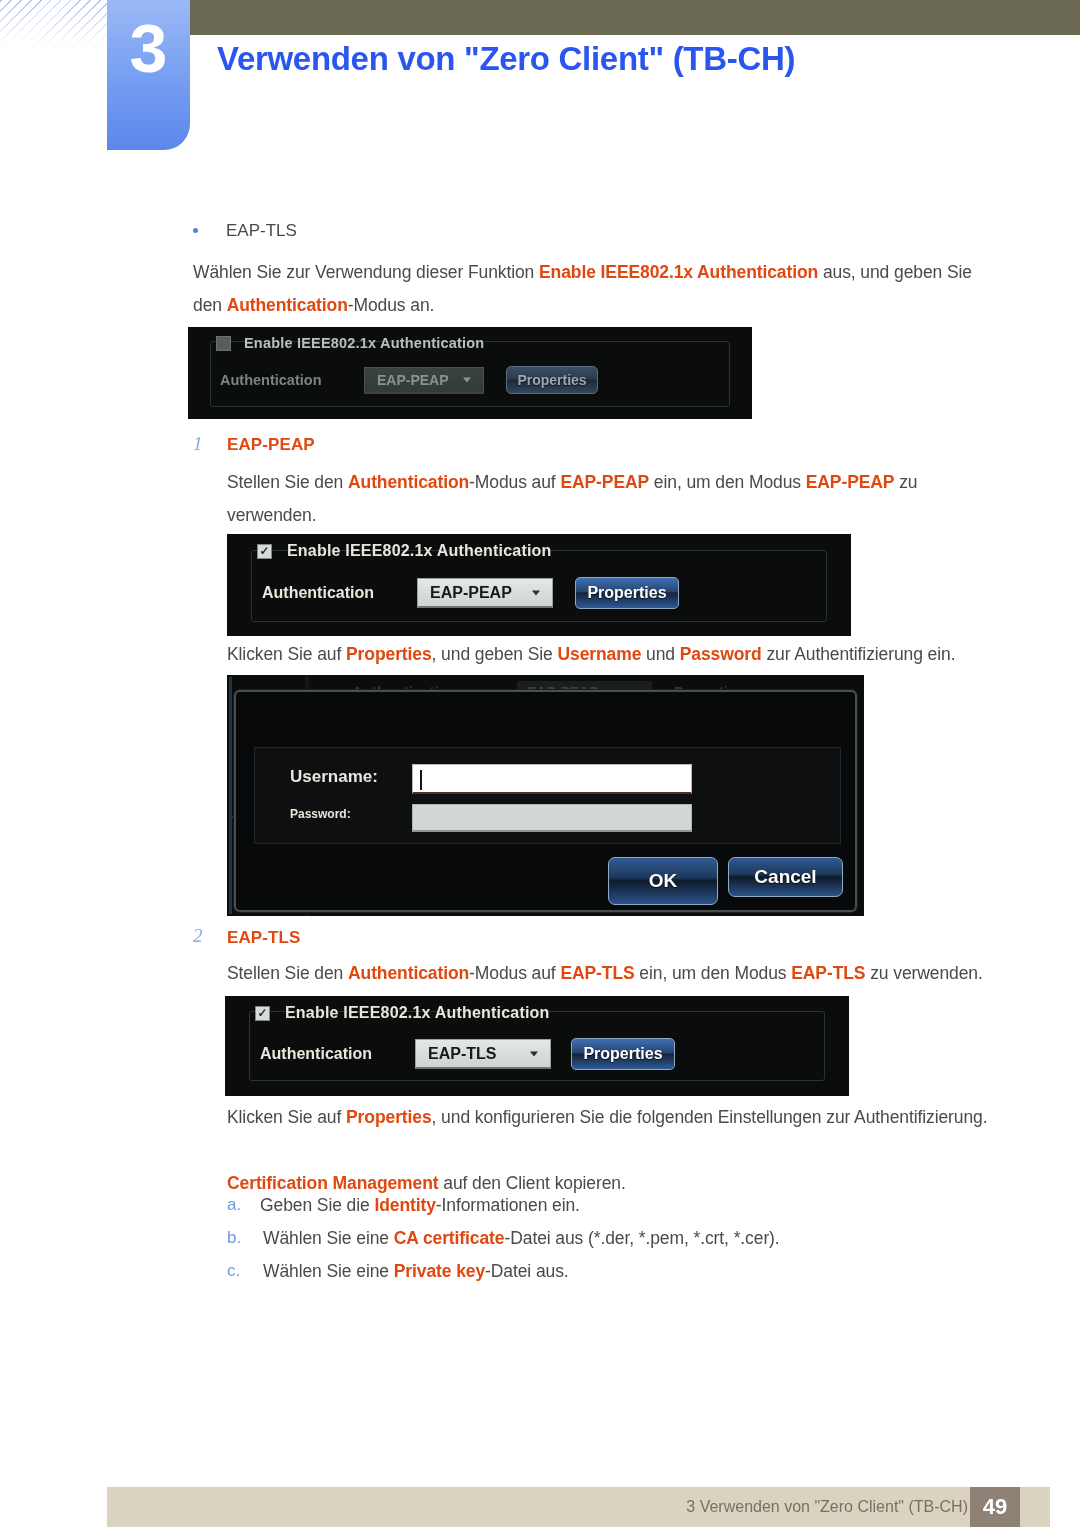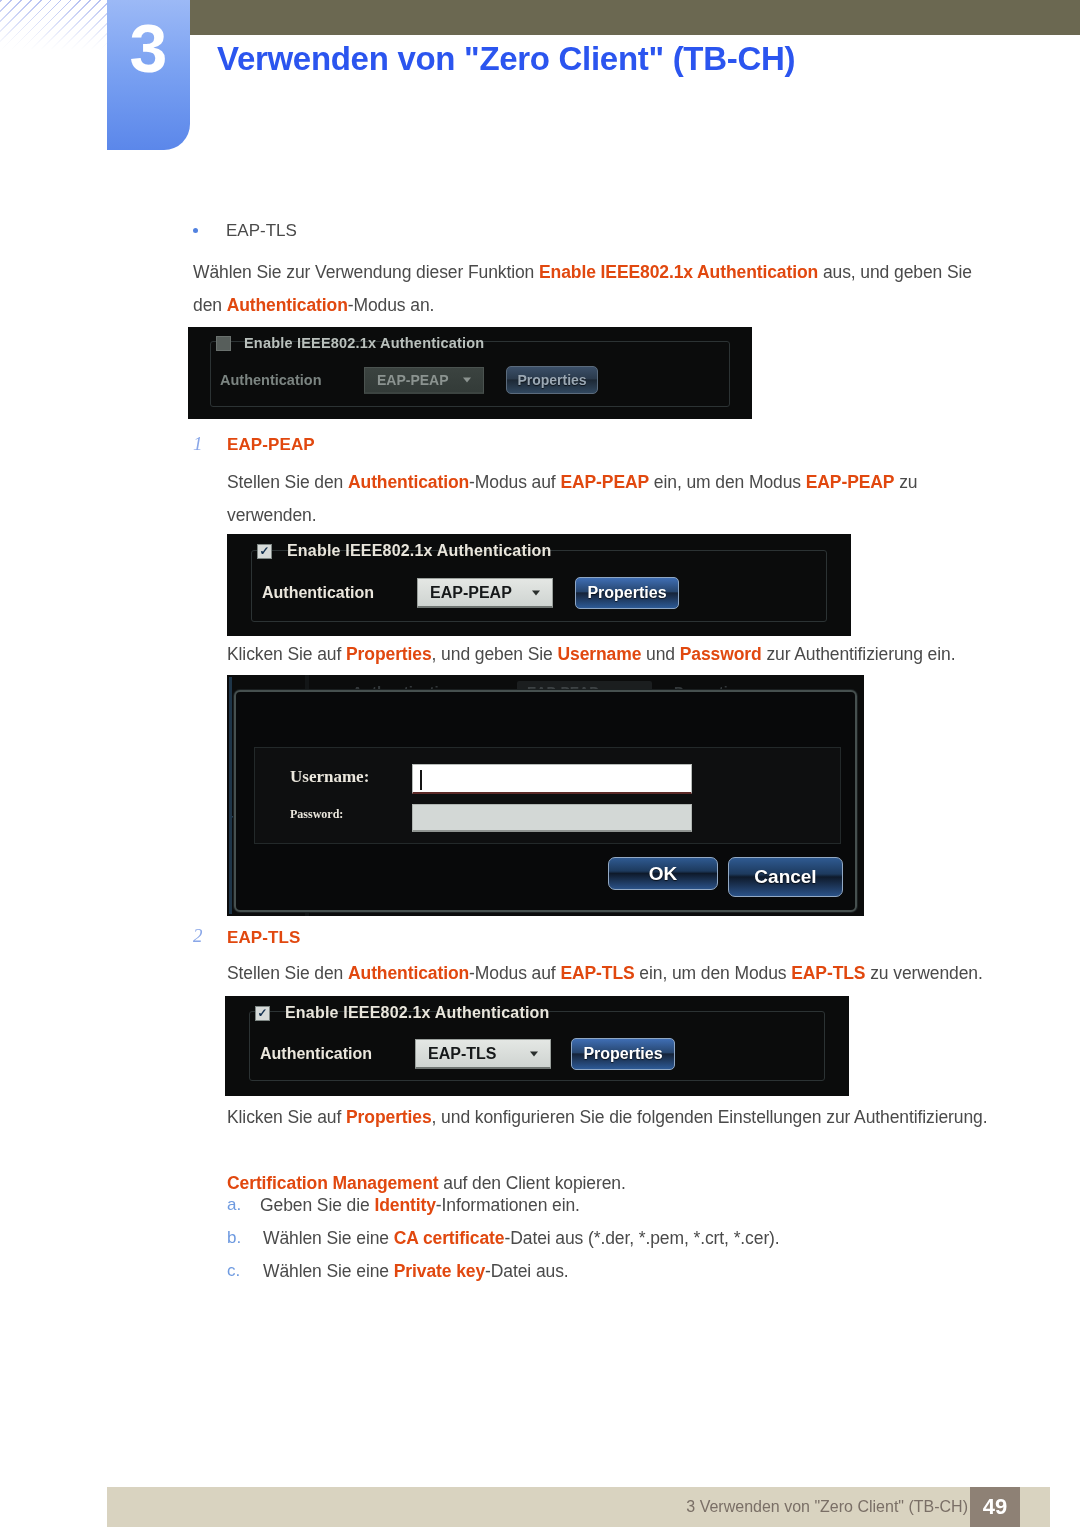--- a/index.html
+++ b/index.html
@@ -213,21 +213,20 @@
     color: #f3f0e7;
     font-weight: bold;
     white-space: nowrap;
     letter-spacing: 0.1px;
   }
   .dlg-inner {
     position: absolute;
     background: #0e0f10;
     border: 1px solid #23292a;
     box-sizing: border-box;
-    font-family: Liberation Serif, serif;
   }
   .txt-input {
     position: absolute;
     background: #ffffff;
     border: 1px solid #b7bcb9;
     border-bottom: 2px solid #5d2a28;
     box-sizing: border-box;
   }
   .txt-input .caret-bar {
     position: absolute;
@@ -358,21 +357,21 @@
 
     <div class="dlg" style="left:7px; top:15px; width:623px; height:222px;">
       <div class="dlg-inner" style="left:18px; top:55px; width:587px; height:97px;">
         <div class="field-label" style="left:35px; top:19px; font-size:17px;">Username:</div>
         <div class="txt-input" style="left:157px; top:16px; width:280px; height:30px;">
           <span class="caret-bar"></span>
         </div>
         <div class="field-label" style="left:35px; top:59px; font-size:12px;">Password:</div>
         <div class="txt-input readonly" style="left:157px; top:56px; width:280px; height:28px;"></div>
       </div>
-      <div class="btn-pill" style="left:372px; top:165px; width:110px; height:33px; font-size:19px;">OK</div>
+      <div class="btn-pill" style="left:372px; top:165px; width:110px; height:48px; font-size:19px;">OK</div>
       <div class="btn-pill" style="left:492px; top:165px; width:115px; height:40px; font-size:19px;">Cancel</div>
     </div>
   </div>
 
   <div class="num-marker" style="left:193px; top:925px;">2</div>
   <div class="num-label" style="left:227px; top:928px;">EAP-TLS</div>
   <div class="para" style="left:227px; top:957px; width:800px;">
     <span>Stellen Sie den </span><span class="hl">Authentication</span><span>-Modus auf </span><span class="hl">EAP-TLS</span><span> ein, um den Modus </span><span class="hl">EAP-TLS</span><span> zu verwenden.</span>
   </div>
 

